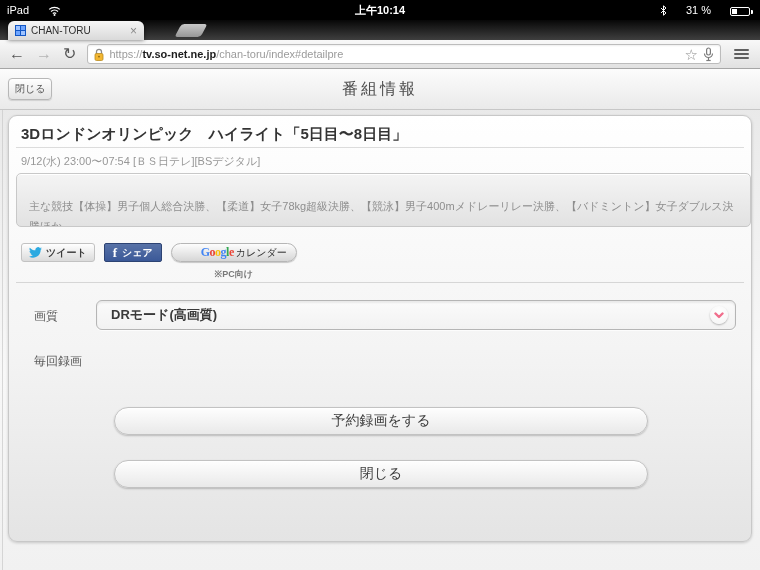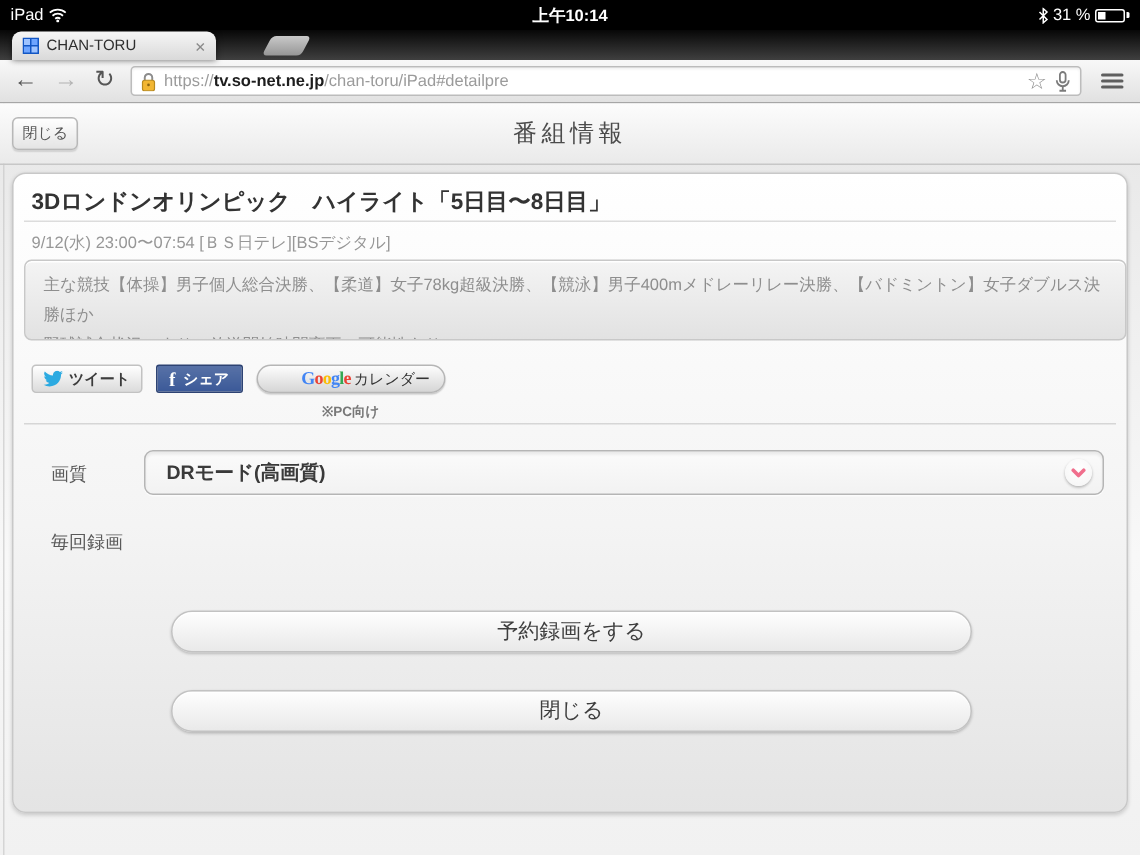--- a/index.html
+++ b/index.html
@@ -7,21 +7,21 @@
   .screen {
     position:relative; width:760px; height:570px; overflow:hidden;
     font-family:"Liberation Sans", sans-serif; background:#fff;
     -webkit-font-smoothing:antialiased;
   }
   
   .statusbar {
     height:20px; background:#000; color:#fff; font-size:11px;
     display:flex; align-items:center; padding:0 7px; position:relative;
   }
-  .sb-left, .sb-right { display:flex; align-items:center; gap:3px; }
+  .sb-left, .sb-right { display:flex; align-items:flex-end; gap:19px; }
   .sb-right { margin-left:auto; }
   .sb-time { position:absolute; left:0; right:0; text-align:center; font-weight:bold; }
   .batt-body { width:20px; height:9px; border:1px solid #fff; border-radius:2px; padding:1px; display:flex; }
   .batt-fill { width:30%; background:#fff; }
   .batt-tip { width:2px; height:4px; background:#fff; margin-left:1px; align-self:center; border-radius:0 1px 1px 0; }
   
   .tabstrip { height:20px; background:linear-gradient(#070707,#3f3f3f); position:relative; }
   .tab {
     position:absolute; left:8px; bottom:0; width:136px; height:19px;
     background:linear-gradient(#f6f6f6,#d9d9d9); border-radius:6px 6px 0 0;
@@ -76,21 +76,21 @@
     background:linear-gradient(#ffffff, #f4f4f4 55%, #e4e4e4);
     border:1px solid #c8c8c8; border-radius:9px; box-shadow:0 1px 3px rgba(0,0,0,.18);
   }
   .prog-title { position:absolute; left:12px; right:12px; top:9px; font-size:15px; font-weight:bold; color:#333; white-space:nowrap; }
   .title-sep { position:absolute; left:7px; right:7px; top:31px; border-top:1px solid #dcdcdc; }
   .prog-sched { position:absolute; left:12px; top:38px; font-size:11px; color:#979797; }
   .desc-box {
     position:absolute; left:7px; right:0; top:57px; height:54px;
     border:1px solid #c8c8c8; border-radius:5px;
     background:linear-gradient(#f4f4f4,#e2e2e2); box-shadow:inset 0 1px 0 #fff;
-    padding:6px 12px; font-size:11px; color:#8e8e8e; line-height:20px; overflow:hidden;
+    padding:22px 12px; font-size:11px; color:#8e8e8e; line-height:20px; overflow:hidden;
   }
   .social { position:absolute; left:12px; top:127px; display:flex; align-items:flex-start; gap:9px;justify-content:space-between; }
   .tweet-btn {
     height:19px; display:flex; align-items:center; gap:4px; padding:0 7px;
     background:linear-gradient(#ffffff,#dbdbdb); border:1px solid #c2c2c2; border-radius:3px;
     font-size:10px; font-weight:bold; color:#3c3c3c;
   }
   .fb-btn {
     height:19px; display:flex; align-items:center; gap:5px; padding:0 8px;
     background:linear-gradient(#5872a7,#3b5998); border:1px solid #2d4373; border-radius:2px;
@@ -186,21 +186,21 @@
   <div class="toolbar">
     <span class="navbtn">←</span>
     <span class="navbtn disabled">→</span>
     <span class="navbtn">↻</span>
     <div class="urlbox">
       <svg width="10" height="13" viewBox="0 0 10 13">
         <path d="M2.5 6V3.8a2.5 2.5 0 0 1 5 0V6" fill="none" stroke="#8c8c8c" stroke-width="1.3"></path>
         <rect x="1" y="5.5" width="8" height="7" rx="1.4" fill="#f2b632" stroke="#b98a1e" stroke-width="0.8"></rect>
         <circle cx="5" cy="8.6" r="0.9" fill="#8a6410"></circle>
       </svg>
-      <span class="url-text"><span class="url-dim">https://</span><span class="url-host">tv.so-net.ne.jp</span><span class="url-dim">/chan-toru/iPad#detailpre</span></span>
+      <span class="url-text"><span class="url-dim">https://</span><span class="url-host">tv.so-net.ne.jp</span><span class="url-dim">/chan-toru/index#detailpre</span></span>
       <span class="url-spacer"></span>
       <span class="star-btn">☆</span>
       <svg width="11" height="15" viewBox="0 0 11 15">
         <rect x="3.6" y="1" width="3.8" height="7" rx="1.9" fill="none" stroke="#7b7b7b" stroke-width="1.2"></rect>
         <path d="M1.5 6.5a4 4 0 0 0 8 0" fill="none" stroke="#7b7b7b" stroke-width="1.2"></path>
         <line x1="5.5" y1="10.7" x2="5.5" y2="13" stroke="#7b7b7b" stroke-width="1.2"></line>
         <line x1="3.3" y1="13.5" x2="7.7" y2="13.5" stroke="#7b7b7b" stroke-width="1.2"></line>
       </svg>
     </div>
     <div class="menu-btn">

